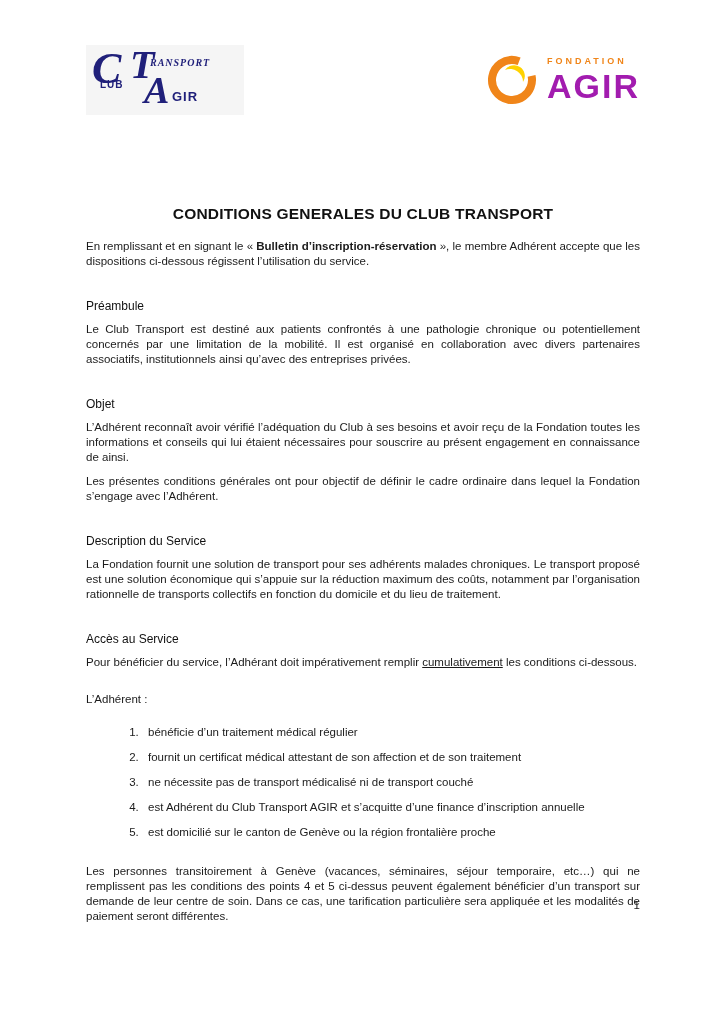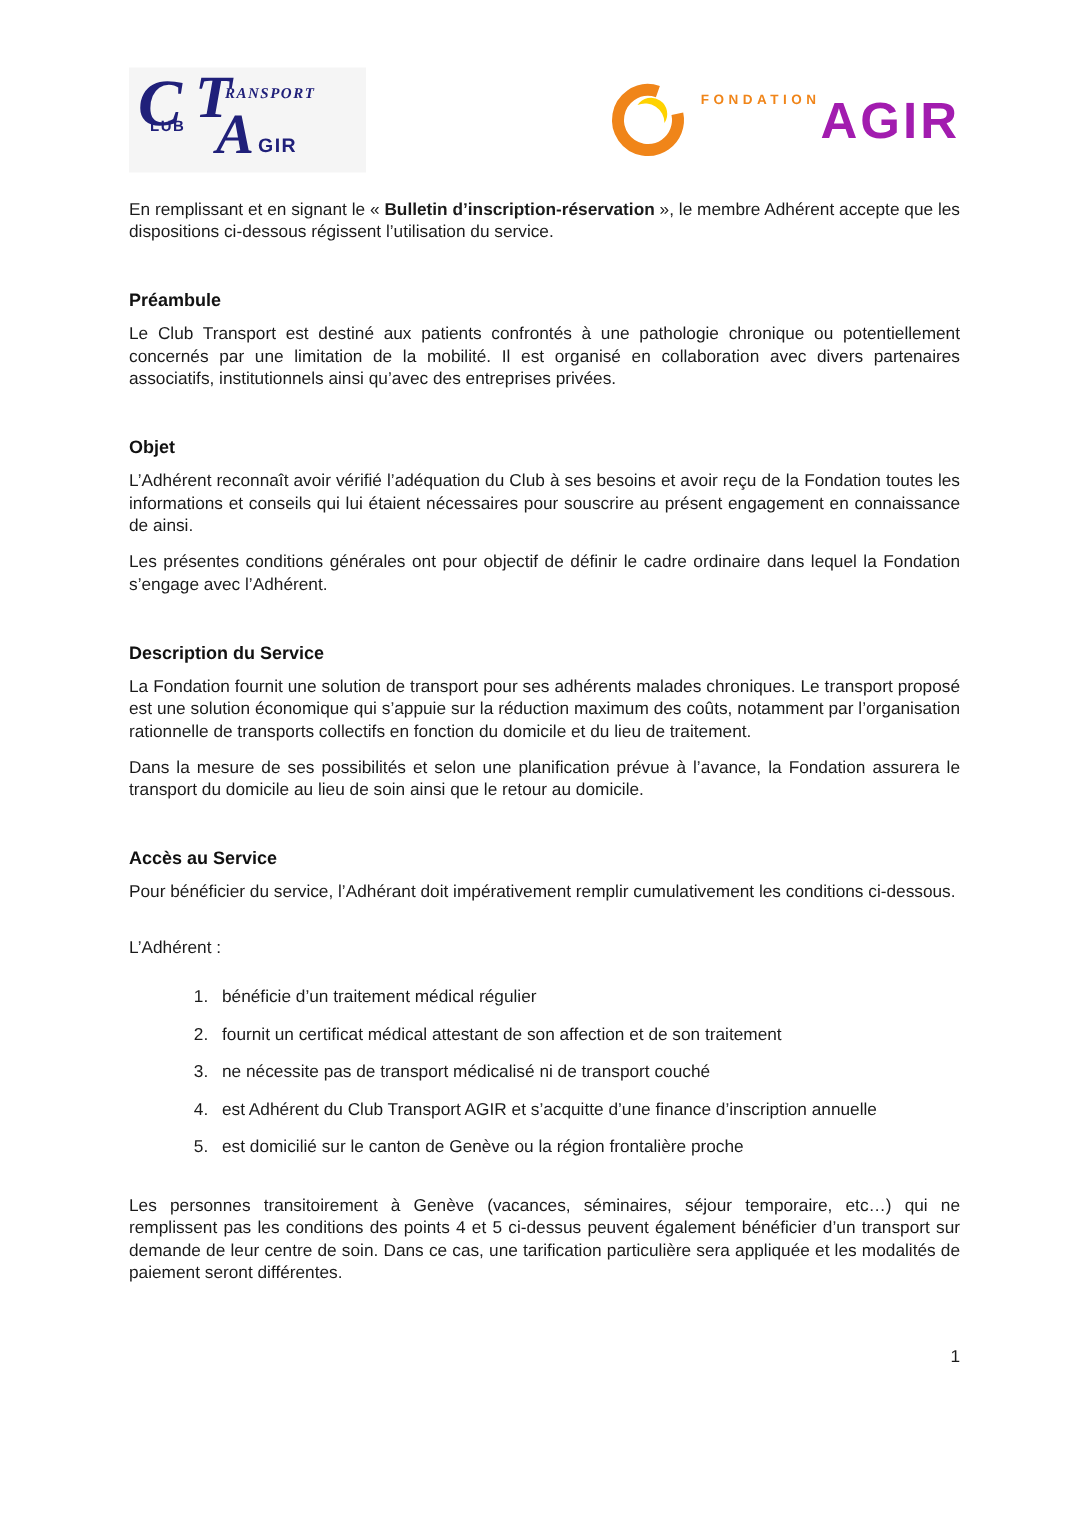--- a/index.html
+++ b/index.html
@@ -57,21 +57,21 @@
     font-size: 13px; font-weight: bold; letter-spacing: 1px;
     font-family: "Liberation Sans", sans-serif;
   }
   .logo-right {
     display: flex;
     align-items: center;
     height: 64px;
     margin-top: 2px;
   }
   .logo-right svg { display: block; }
-  .logo-right-text { margin-left: 6px; display: flex; }
+  .logo-right-text { margin-left: 6px; display: flex; flex-direction: column; }
   .logo-right-text .fondation {
     font-size: 9px; font-weight: bold; letter-spacing: 3px; color: #f08519;
   }
   .logo-right-text .agir {
     font-size: 34px; font-weight: bold; letter-spacing: 2px; color: #a21caf;
     line-height: 1; margin-top: 3px;
   }
 
   
   .doc-title {
@@ -84,42 +84,42 @@
   }
   .para {
     font-size: 11.5px;
     line-height: 15px;
     text-align: justify;
     margin-top: 9px;
   }
   .para.intro { margin-top: 16px; }
   .section-heading {
     font-size: 12px;
-    font-weight: bold;
+    font-weight: normal;
     margin-top: 30px;
     margin-bottom: 2px;
     color: #111;
   }
   .standalone-line {
     font-size: 11.5px;
     line-height: 15px;
     margin-top: 22px;
   }
   ol.conditions {
     margin-top: 18px;
     padding-left: 56px;
     font-size: 11.5px;
     line-height: 15px;
   }
   ol.conditions li {
     padding-left: 6px;
     margin-bottom: 10px;
   }
   .para.closing { margin-top: 24px; }
-  .underlined { }
+  .underlined { text-decoration: underline; }
   .page-number {
     position: absolute;
     top: 899px;
     right: 84px;
     font-size: 11.5px;
     color: #1b1b1b;
   }
 </style>
 </head>
 <body>
@@ -143,33 +143,33 @@
           <path d="M 22 20 A 13 13 0 0 1 40 32 A 10 10 0 0 0 22 20 Z" fill="#ffd200"></path>
         </svg>
       </span>
       <div class="logo-right-text">
         <span class="fondation">FONDATION</span>
         <span class="agir">AGIR</span>
       </div>
     </div>
   </div>
 
+  <h1 class="doc-title">CONDITIONS GENERALES DU CLUB TRANSPORT</h1>
 
   <p class="para intro"><span>En remplissant et en signant le « </span><strong>Bulletin d’inscription-réservation</strong><span> », le membre Adhérent accepte que les dispositions ci-dessous régissent l’utilisation du service.</span></p>
 
   <h2 class="section-heading">Préambule</h2>
   <p class="para">Le Club Transport est destiné aux patients confrontés à une pathologie chronique ou potentiellement concernés par une limitation de la mobilité. Il est organisé en collaboration avec divers partenaires associatifs, institutionnels ainsi qu’avec des entreprises privées.</p>
 
   <h2 class="section-heading">Objet</h2>
   <p class="para">L’Adhérent reconnaît avoir vérifié l’adéquation du Club à ses besoins et avoir reçu de la Fondation toutes les informations et conseils qui lui étaient nécessaires pour souscrire au présent engagement en connaissance de ainsi.</p>
   <p class="para">Les présentes conditions générales ont pour objectif de définir le cadre ordinaire dans lequel la Fondation s’engage avec l’Adhérent.</p>
 
   <h2 class="section-heading">Description du Service</h2>
   <p class="para">La Fondation fournit une solution de transport pour ses adhérents malades chroniques. Le transport proposé est une solution économique qui s’appuie sur la réduction maximum des coûts, notamment par l’organisation rationnelle de transports collectifs en fonction du domicile et du lieu de traitement.</p>
-  <p class="para">Dans la mesure de ses possibilités et selon une planification prévue à l’avance, la Fondation assurera le transport du domicile au lieu de soin ainsi que le retour au domicile.</p>
 
   <h2 class="section-heading">Accès au Service</h2>
   <p class="para"><span>Pour bénéficier du service, l’Adhérant doit impérativement remplir </span><span class="underlined">cumulativement</span><span> les conditions ci-dessous.</span></p>
 
   <p class="standalone-line">L’Adhérent :</p>
 
   <ol class="conditions">
     <li>bénéficie d’un traitement médical régulier</li>
     <li>fournit un certificat médical attestant de son affection et de son traitement</li>
     <li>ne nécessite pas de transport médicalisé ni de transport couché</li>

